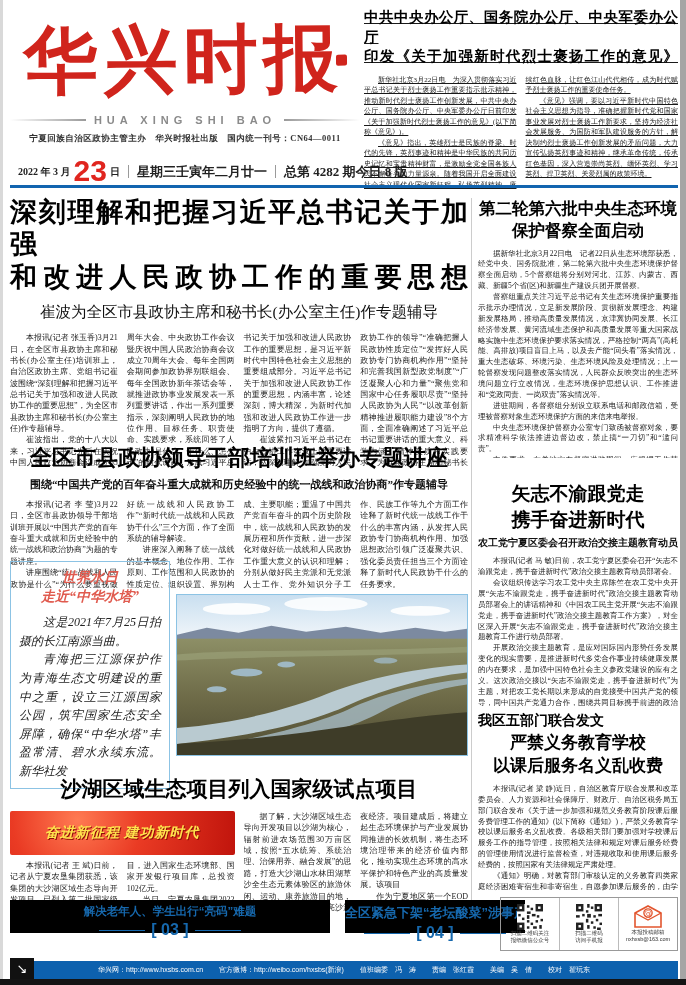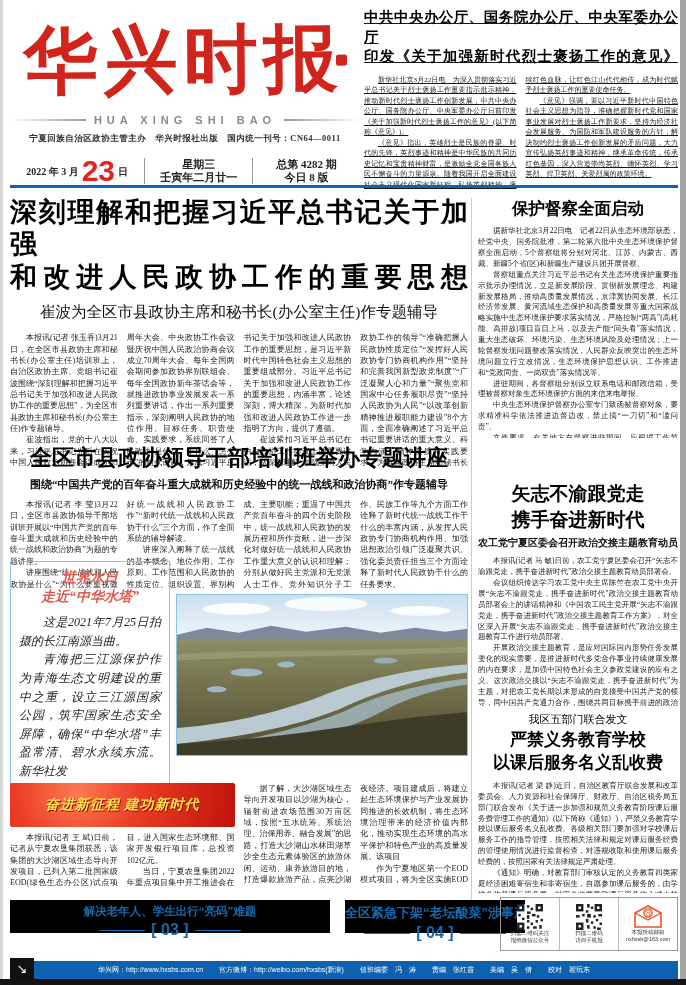--- a/index.html
+++ b/index.html
@@ -16,21 +16,21 @@
   .masthead{left:10px;top:8px;width:350px;height:176px;text-align:center;}
   .logo{font-size:74px;font-weight:900;color:#d0241c;letter-spacing:6px;line-height:104px;
         transform:rotate(-0.5deg);white-space:nowrap;}
   .seal{display:inline-block;width:11px;height:11px;background:#d0241c;border-radius:2px;vertical-align:18px;margin-left:-8px;}
   .pinyin-row{display:flex;align-items:center;gap:8px;margin-top:2px;}
   .pinyin-row .ln{flex:1;height:2px;background:linear-gradient(to right,#fff,#9a9a9a);}
   .pinyin-row .ln.r{background:linear-gradient(to left,#fff,#9a9a9a);}
   .pinyin{font-size:11px;font-weight:bold;color:#8a8a8a;letter-spacing:5px;white-space:nowrap;}
   .publisher{font-size:8.5px;font-weight:bold;color:#333;margin-top:7px;letter-spacing:.5px;white-space:nowrap;}
   .dateline{display:flex;margin-top:8px;height:36px;align-items:center;}
-  .dateseg{padding:0 8px;display:flex;flex-direction:column;font-size:11px;font-weight:bold;color:#222;line-height:13px;white-space:nowrap;}
+  .dateseg{padding:0 8px;display:flex;flex-direction:row;font-size:13px;font-weight:bold;color:#222;line-height:13px;white-space:nowrap;}
   .dateseg+.dateseg{border-left:1px solid #9a9a9a;}
   .seg1{flex-direction:row;align-items:center;gap:3px;font-size:10px;}
   .daynum{font-size:30px;font-weight:900;color:#e0251f;line-height:30px;font-family:"Liberation Sans","DejaVu Sans",sans-serif;}
   
   .top-article{left:364px;top:8px;width:314px;height:170px;text-decoration:underline;}
   .top-article h3{margin:0;font-size:14.5px;font-weight:900;color:#000;line-height:1.35;
                   text-align:justify;text-align-last:justify;}
   .cols2{column-count:2;column-gap:9px;column-fill:auto;height:116px;overflow:hidden;
          font-size:7px;line-height:1.5;text-align:justify;margin-top:8px;}
   .rule-blue{left:10px;top:185px;width:668px;height:3px;background:#1164af;}
@@ -39,21 +39,21 @@
   .lead-h{font-size:27px;font-weight:900;color:#000;line-height:1.2;text-align:justify;text-align-last:justify;}
   .lead-sub{font-size:15.5px;text-align:center;margin-top:9px;color:#111;}
   .lead-body{margin-top:9px;height:138px;overflow:hidden;column-count:4;column-gap:9px;column-fill:auto;
              font-size:8px;line-height:1.42;text-align:justify;}
   .vrule{left:471px;top:198px;width:1px;height:722px;background:#cccccc;}
   
   .rart{left:478px;width:200px;}
   .rart h2{margin:0;font-size:16.5px;font-weight:900;text-align:center;line-height:1.35;color:#000;}
   .rbody{font-size:7.5px;line-height:1.45;text-align:justify;overflow:hidden;margin-top:6px;}
   .rsub{font-size:10px;font-weight:bold;text-align:center;margin-top:4px;color:#111;white-space:nowrap;}
-  .kicker{font-size:11px;font-weight:normal;text-align:center;color:#000;}
+  .kicker{font-size:14px;font-weight:bold;color:#000;}
   
   .training{left:10px;top:443px;width:458px;height:145px;}
   .training h2{margin:0;font-size:22px;font-weight:900;text-align:center;color:#000;white-space:nowrap;}
   .training .sub{font-size:11px;font-weight:bold;text-align:center;margin-top:4px;color:#111;white-space:nowrap;}
   .training .tbody{margin-top:7px;height:96px;overflow:hidden;column-count:4;column-gap:9px;column-fill:auto;
                    font-size:8px;line-height:1.42;text-align:justify;}
   
   .photo-row{left:10px;top:593px;width:458px;height:164px;display:flex;align-items:center;}
   .capbox{width:160px;border:1px solid #8cc3e4;box-sizing:border-box;padding:7px 8px;overflow:hidden;}
   .captitle{font-size:14px;font-weight:bold;font-style:italic;color:#e05a4e;text-align:center;line-height:1.35;}
@@ -150,20 +150,21 @@
         <p>本报讯(记者 张玉香)3月21日，在全区市县政协主席和秘书长(办公室主任)培训班上，自治区政协主席、党组书记崔波围绕“深刻理解和把握习近平总书记关于加强和改进人民政协工作的重要思想”，为全区市县政协主席和秘书长(办公室主任)作专题辅导。</p>
         <p>崔波指出，党的十八大以来，习近平总书记先后在庆祝中国人民政治协商会议成立65周年大会、中央政协工作会议暨庆祝中国人民政治协商会议成立70周年大会、每年全国两会期间参加政协界别联组会、每年全国政协新年茶话会等，就推进政协事业发展发表一系列重要讲话，作出一系列重要指示，深刻阐明人民政协的地位作用、目标任务、职责使命、实践要求，系统回答了人民政协“是什么、干什么、怎么干”的时代课题，形成习近平总书记关于加强和改进人民政协工作的重要思想，是习近平新时代中国特色社会主义思想的重要组成部分。习近平总书记关于加强和改进人民政协工作的重要思想，内涵丰富，论述深刻，博大精深，为新时代加强和改进人民政协工作进一步指明了方向，提供了遵循。</p>
         <p>崔波紧扣习近平总书记在中央政协工作会议上的重要讲话，从深刻理解“加强党对人民政协工作的领导”“准确把握人民政协性质定位”“发挥好人民政协专门协商机构作用”“坚持和完善我国新型政党制度”“广泛凝聚人心和力量”“聚焦党和国家中心任务履职尽责”“坚持人民政协为人民”“以改革创新精神推进履职能力建设”8个方面，全面准确阐述了习近平总书记重要讲话的重大意义、科学内涵、精神实质和实践要求，为市县政协主席和秘书长(办公室主任)学习宣传贯彻落实讲话精神提供了新借鉴。</p>
       </div>
   </div>
 
   <div class="abs vrule"></div>
 
   <div class="abs rart" style="top:198px;height:260px;overflow:hidden;">
     <h2>
+      <span style="display:block;">第二轮第六批中央生态环境</span>
       <span style="display:block;">保护督察全面启动</span>
     </h2>
     <div class="rbody" style="height:212px;">
         <p>据新华社北京3月22日电　记者22日从生态环境部获悉，经党中央、国务院批准，第二轮第六批中央生态环境保护督察全面启动，5个督察组将分别对河北、江苏、内蒙古、西藏、新疆5个省(区)和新疆生产建设兵团开展督察。</p>
         <p>督察组重点关注习近平总书记有关生态环境保护重要指示批示办理情况，立足新发展阶段、贯彻新发展理念、构建新发展格局，推动高质量发展情况，京津冀协同发展、长江经济带发展、黄河流域生态保护和高质量发展等重大国家战略实施中生态环境保护要求落实情况，严格控制“两高”(高耗能、高排放)项目盲目上马，以及去产能“回头看”落实情况，重大生态破坏、环境污染、生态环境风险及处理情况；上一轮督察发现问题整改落实情况，人民群众反映突出的生态环境问题立行立改情况，生态环境保护思想认识、工作推进和“党政同责、一岗双责”落实情况等。</p>
         <p>进驻期间，各督察组分别设立联系电话和邮政信箱，受理被督察对象生态环境保护方面的来信来电举报。</p>
         <p>中央生态环境保护督察办公室专门致函被督察对象，要求精准科学依法推进边督边改，禁止搞“一刀切”和“滥问责”。</p>
         <p>文件要求，有关地方在督察进驻期间，应根据工作节奏，突出工作重点，精准科学依法推进边督边改，严禁为应付督察采取紧急停工停业停产等简单粗暴行为，以及“一律关停”“先停再说”等敷衍应对做法。</p>
       </div>
   </div>
@@ -240,20 +241,21 @@
       <span style="display:block;">严禁义务教育学校</span>
       <span style="display:block;">以课后服务名义乱收费</span>
     </h2>
     <div class="rbody" style="height:118px;">
         <p>本报讯(记者 梁 静)近日，自治区教育厅联合发展和改革委员会、人力资源和社会保障厅、财政厅、自治区税务局五部门联合发布《关于进一步加强和规范义务教育阶段课后服务费管理工作的通知》(以下简称《通知》)，严禁义务教育学校以课后服务名义乱收费。各级相关部门要加强对学校课后服务工作的指导管理，按照相关法律和规定对课后服务经费的管理使用情况进行监督检查，对违规收取和使用课后服务经费的，按照国家有关法律规定严肃处理。</p>
         <p>《通知》明确，对教育部门审核认定的义务教育四类家庭经济困难寄宿生和非寄宿生，自愿参加课后服务的，由学校免收其课后服务费，对因免收费导致课后服务收入减少的部分，财政部门给予适当补助。</p>
       </div>
   </div>
 
   <div class="abs shahu">
+    <h2>沙湖区域生态项目列入国家级试点项目</h2>
     <div class="shahu-body">
       <div class="sh-half">
         <div class="banner">
           <span>奋进新征程 建功新时代</span>
         </div>
         <div class="shcols">
             <p>本报讯(记者 王 斌)日前，记者从宁夏农垦集团获悉，该集团的大沙湖区域生态导向开发项目，已列入第二批国家级EOD(绿色生态办公区)试点项目，进入国家生态环境部、国家开发银行项目库，总投资102亿元。</p>
             <p>当日，宁夏农垦集团2022年重点项目集中开工推进会在前进农场举办。宁夏农垦集团相关负责人介绍，今年，按照自治区“扩大有效投资攻坚年”活动安排部署，农垦集团超前谋划，压茬推进，计划全年实施各类项目42个，年度计划投资65亿元。当日集中开工的项目共计17个，总投资近20亿元。</p>
           </div>
       </div>

